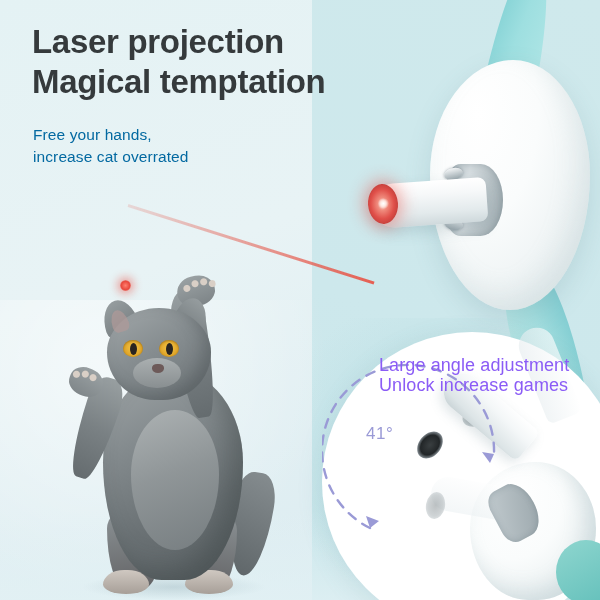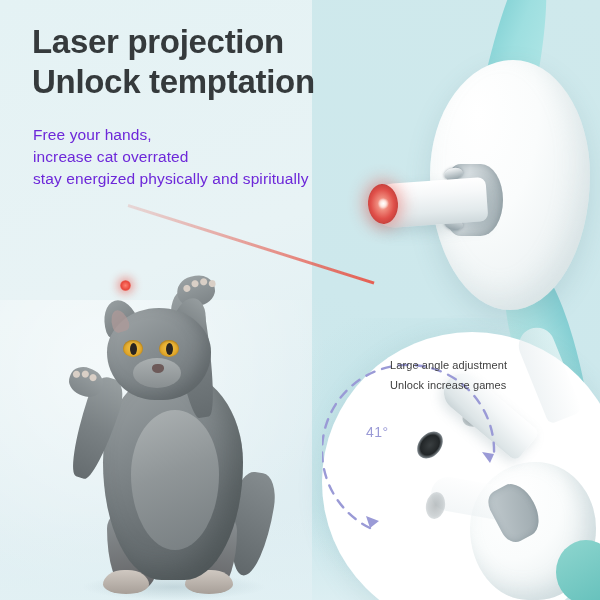--- a/index.html
+++ b/index.html
@@ -33,21 +33,21 @@
 
   
   .headline{
     position:absolute;left:32px;top:22px;width:390px;
     font-size:33px;line-height:40px;font-weight:bold;
     color:#353a3c;letter-spacing:-.3px;
   }
   .headline span{display:block;}
   .subhead{
     position:absolute;left:33px;top:124px;width:360px;
-    font-size:15.5px;line-height:22px;color:#6d28d9;letter-spacing:.1px;
+    font-size:15.5px;line-height:22px;color:#0369a1;letter-spacing:.1px;
   }
   .subhead span{display:block;}
 
   
   .arm-top{
     position:absolute;left:486px;top:-40px;width:52px;height:230px;
     background:linear-gradient(100deg,#7ecfd2 0%,#9edfe0 40%,#b6e8e8 100%);
     border-radius:40% 46% 30% 34%/60% 60% 40% 40%;
     transform:rotate(12deg);
   }
@@ -252,27 +252,27 @@
     background:radial-gradient(ellipse at 45% 45%, rgba(168,214,218,.55), rgba(168,214,218,0) 72%);
   }
   .callout{
     position:absolute;left:322px;top:332px;width:300px;height:300px;
     border-radius:50%;
     background:radial-gradient(circle at 42% 34%, #ffffff 0%, #ffffff 72%, #f7fbfb 100%);
     box-shadow:0 6px 26px rgba(90,140,150,.16);
     overflow:hidden;
   }
   .callout-text{
-    position:absolute;left:390px;top:355px;width:200px;
-    font-size:11px;line-height:20px;color:#404040;letter-spacing:.1px;
+    position:absolute;left:379px;top:355px;width:200px;
+    font-size:18px;line-height:20px;color:#8b5cf6;letter-spacing:.1px;
   }
   .callout-text span{display:block;}
   .angle-label{
     position:absolute;left:366px;top:424px;
-    font-size:14px;color:#9a9ad6;letter-spacing:.5px;
+    font-size:17px;color:#9a9ad6;letter-spacing:.5px;
   }
   .arc-svg{position:absolute;left:322px;top:332px;width:300px;height:300px;}
 
   
   .cb{position:absolute;}
   .cb-base{
     left:470px;top:462px;width:126px;height:138px;
     border-radius:52% 48% 46% 46%/48% 48% 52% 52%;
     background:radial-gradient(ellipse at 34% 26%, #ffffff 0%, #fafcfc 42%, #eaf0f1 74%, #dbe4e6 100%);
     box-shadow:inset -10px -8px 20px rgba(150,175,182,.3);
@@ -332,27 +332,26 @@
 
 <div id="poster">
 
   <div class="bg-left"></div>
   <div class="bg-right"></div>
   <div class="bg-soft"></div>
   <div class="bg-bottomband"></div>
 
   <div class="headline">
     <span>Laser projection</span>
-    <span>Unlock temptation</span>
+    <span>Magical temptation</span>
   </div>
 
   <div class="subhead">
     <span>Free your hands,</span>
     <span>increase cat overrated</span>
-    <span>stay energized physically and spiritually</span>
   </div>
 
   <div class="arm-top"></div>
   <div class="arm-bottom"></div>
   <div class="body-oval"></div>
   <div class="hinge"></div>
   <div class="hinge-ring1"></div>
   <div class="hinge-ring2"></div>
   <div class="barrel"></div>
   <div class="lens"></div>

